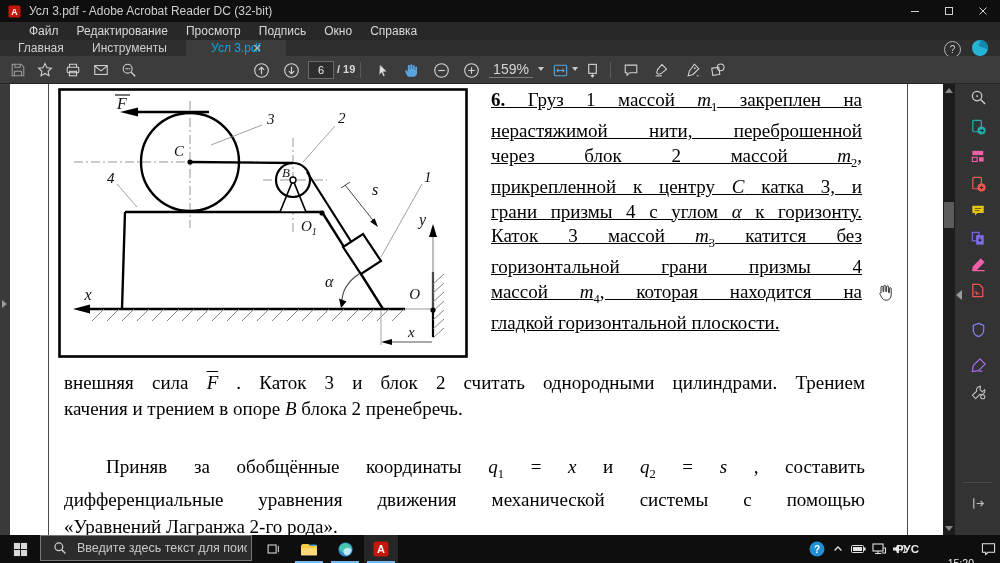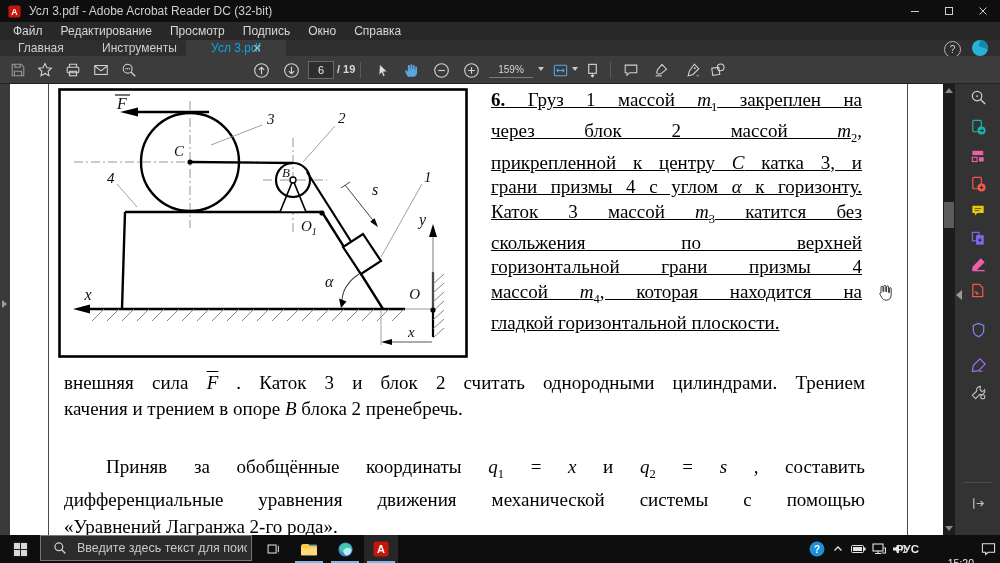--- a/index.html
+++ b/index.html
@@ -6,40 +6,40 @@
   body{width:1000px;height:563px;position:relative;overflow:hidden;
        font-family:"Liberation Sans",sans-serif;background:#2a2a2a;
        -webkit-font-smoothing:antialiased;}
   
   #titlebar{position:absolute;left:0;top:0;width:1000px;height:22px;background:#0e0e0e;
             display:flex;align-items:center;color:#d0d0d0;font-size:12px;}
   #titlebar .appicon{margin:0 8px 0 8px;display:flex;}
   .winbtns{position:absolute;right:0;top:0;height:22px;display:flex;}
   .winbtn{width:34px;height:22px;display:flex;align-items:center;justify-content:center;color:#cfcfcf;}
   #menubar{position:absolute;left:0;top:22px;width:1000px;height:18px;background:#282828;
-           display:flex;align-items:center;color:#d8d8d8;font-size:12px;padding-left:4px;box-sizing:border-box;}
+           display:flex;align-items:center;color:#d8d8d8;font-size:12px;padding-left:20px;box-sizing:border-box;}
   #menubar span{padding:0 9px;}
   #tabbar{position:absolute;left:0;top:40px;width:1000px;height:16px;background:#2e2e2e;
           color:#cfcfcf;font-size:12px;}
   .tabitem{position:absolute;top:0;height:16px;display:flex;align-items:center;}
   #doctab{position:absolute;left:186px;top:0;width:100px;height:16px;background:#3c3c3c;
           display:flex;align-items:center;justify-content:center;color:#0ea5e9;}
   #tabclose{position:absolute;left:250px;top:1px;width:14px;height:14px;display:flex;align-items:center;
             justify-content:center;color:#bdbdbd;font-size:11px;}
   #tab-help{position:absolute;left:944px;top:1px;width:15px;height:15px;border:1px solid #b5b5b5;border-radius:50%;
             display:flex;align-items:center;justify-content:center;color:#cfcfcf;font-size:10px;}
   #tab-avatar{position:absolute;left:972px;top:0;width:16px;height:16px;border-radius:50%;background:#27b3d8;overflow:hidden;}
   #tab-avatar .wedge{position:absolute;left:8px;top:-2px;width:10px;height:10px;background:#1387ad;transform:rotate(20deg);}
   #toolbar{position:absolute;left:0;top:56px;width:1000px;height:28px;background:#3c3c3c;border-bottom:1px solid #252525;box-sizing:border-box;}
   .tbtn{position:absolute;top:4px;height:20px;display:flex;align-items:center;justify-content:center;}
   .vdiv{position:absolute;top:6px;width:1px;height:16px;background:#5a5a5a;}
   #pagebox{position:absolute;left:308px;top:5px;width:24px;height:16px;background:#2e2e2e;border:1px solid #6a6a6a;
            color:#eee;font-size:11px;display:flex;align-items:center;justify-content:center;}
   #pagecount{position:absolute;left:337px;top:7px;color:#d6d6d6;font-size:11px;font-weight:bold;}
-  #zoomlabel{position:absolute;left:489px;top:5px;width:44px;height:16px;color:#d6d6d6;font-size:10px;
+  #zoomlabel{position:absolute;left:489px;top:5px;width:44px;height:16px;color:#d6d6d6;font-size:14px;
              border-bottom:1px solid #7a7a7a;display:flex;align-items:center;justify-content:center;}
   .caret{width:0;height:0;border-left:3.5px solid transparent;border-right:3.5px solid transparent;border-top:4px solid #c9c9c9;}
   
   #docarea{position:absolute;left:0;top:84px;width:1000px;height:451px;background:#2a2a2a;}
   #navstrip{position:absolute;left:0;top:0;width:10px;height:451px;background:#3a3a3a;}
   #navstrip .tri{position:absolute;left:2px;top:216px;width:0;height:0;
                  border-top:4px solid transparent;border-bottom:4px solid transparent;border-left:5px solid #9a9a9a;}
   #page{position:absolute;left:10px;top:0;width:933px;height:451px;background:#ffffff;}
   .tableline{position:absolute;top:0;width:1px;height:451px;background:#4a4a4a;}
   #figurewrap{position:absolute;left:48px;top:4px;}
@@ -115,21 +115,21 @@
   <span>Файл</span>
   <span>Редактирование</span>
   <span>Просмотр</span>
   <span>Подпись</span>
   <span>Окно</span>
   <span>Справка</span>
 </div>
 
 <div id="tabbar">
   <div class="tabitem" style="left:18px;">Главная</div>
-  <div class="tabitem" style="left:102px;">Инструменты</div>
+  <div class="tabitem" style="left:92px;">Инструменты</div>
   <div id="doctab">Усл 3.pdf</div>
   <div id="tabclose">✕</div>
   <div id="tab-help">?</div>
   <div id="tab-avatar">
       <div class="wedge"></div>
     </div>
 </div>
 
 <div id="toolbar">
   <div class="tbtn" style="left:6px;width:24px;">
@@ -330,25 +330,25 @@
         <text class="figlabel" x="267" y="199" font-size="16">α</text>
         <text class="figlabel" x="361" y="137" font-size="16">y</text>
         <text class="figlabel" x="362" y="211" font-size="15" text-anchor="end">O</text>
         <text class="figlabel" x="30" y="212" font-size="16" text-anchor="middle">x</text>
         <text class="figlabel" x="350" y="249" font-size="15">x</text>
       </svg>
     </div>
 
     <div id="rcol" class="doc-text">
       <div class="jl"><b>6.</b> Груз 1 массой <i>m</i><sub>1</sub> закреплен на</div>
+      <div class="jl">нерастяжимой нити, переброшенной</div>
       <div class="jl">через блок 2 массой <i>m</i><sub>2</sub>,</div>
       <div class="jl">прикрепленной к центру <i>C</i> катка 3, и</div>
       <div class="jl">грани призмы 4 с углом <i>α</i> к горизонту.</div>
       <div class="jl">Каток 3 массой <i>m</i><sub>3</sub> катится без</div>
-      <div class="jl">скольжения по верхней</div>
       <div class="jl">горизонтальной грани призмы 4</div>
       <div class="jl">массой <i>m</i><sub>4</sub>, которая находится на</div>
       <div class="ll">гладкой горизонтальной плоскости.</div>
     </div>
 
     <div id="para2" class="fw doc-text">
       <div class="jl">внешняя сила <i class="ov">F</i> . Каток 3 и блок 2 считать однородными цилиндрами. Трением</div>
       <div class="ll">качения и трением в опоре <i>B</i> блока 2 пренебречь.</div>
     </div>
     <div id="para3" class="fw doc-text">

